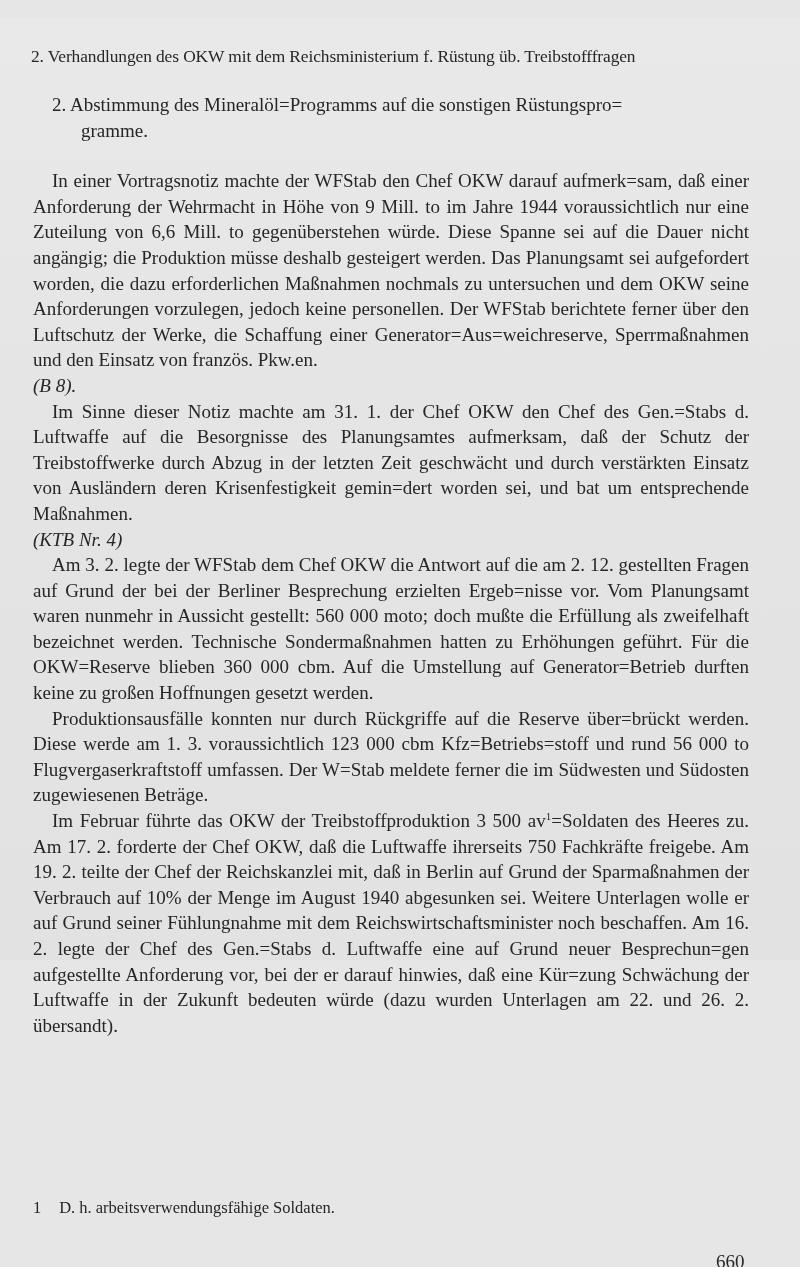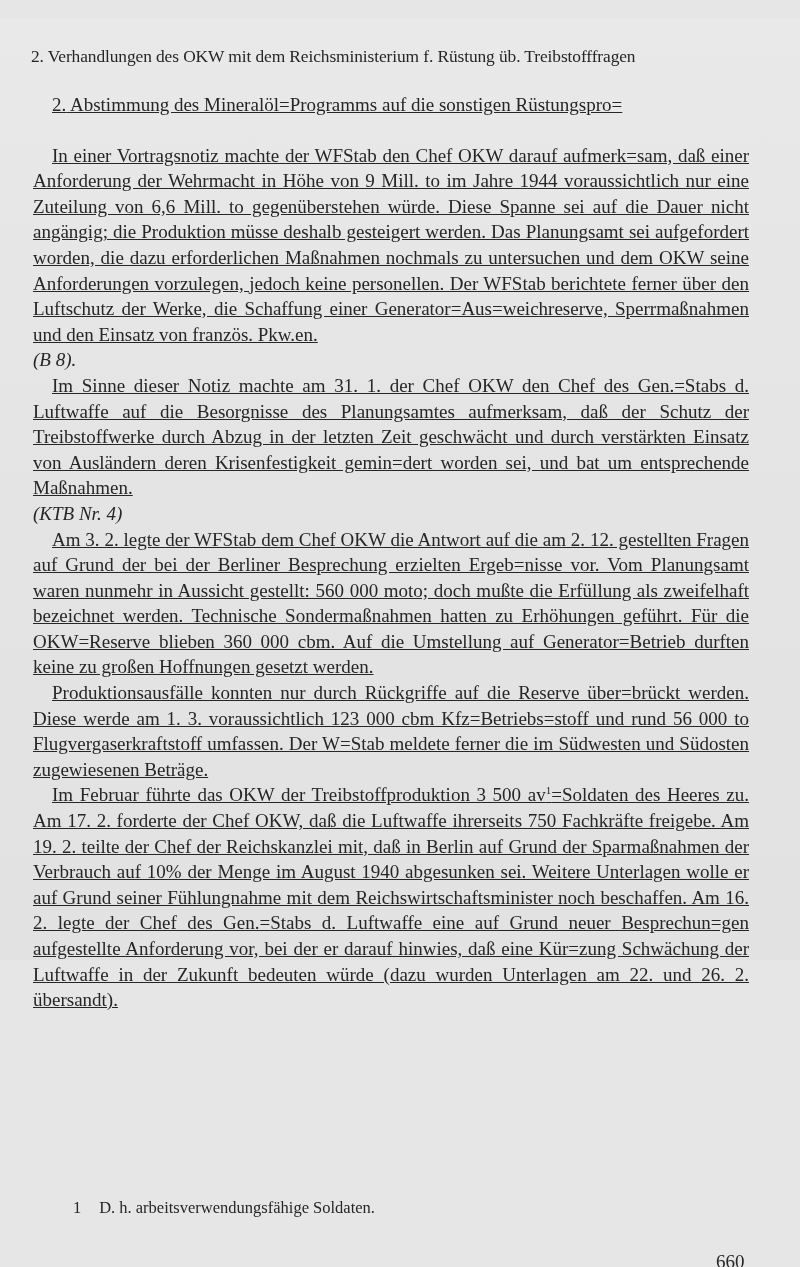--- a/index.html
+++ b/index.html
@@ -17,49 +17,50 @@
   }
   .running-head {
     position: absolute; left: 31px; top: 28px; width: 740px;
     font-size: 17.4px; letter-spacing: -0.1px; white-space: nowrap;
   }
   .body-text {
     position: absolute; left: 33px; top: 74px; width: 716px;
     font-size: 19px; line-height: 25.6px;
   }
   .body-text p { margin: 0; text-align: justify; text-align-last: left; }
-  .heading { padding-left: 19px; text-indent: 0; text-decoration: underline; }
+  .heading { padding-left: 19px; text-indent: 0; }
   .heading-line2 { padding-left: 48px; }
-  .indent { text-indent: 19px; text-decoration: underline; }
+  .indent { text-indent: 19px; }
   .gap { height: 25px; }
   .source { font-style: italic; }
   sup { font-size: 11px; vertical-align: 7px; line-height: 0; }
   .footnote {
     position: absolute; left: 33px; top: 1180px;
-    font-size: 16.5px; white-space: nowrap; margin-left: 40px;
+    font-size: 16.5px; white-space: nowrap;
   }
   .footnote .fn-num { display: inline-block; width: 22px; }
   .page-number {
     position: absolute; left: 716px; top: 1233px;
     font-size: 19px;
   }
 </style>
 </head>
 <body>
 
 <div class="page">
 
   <div class="running-head">2. Verhandlungen des OKW mit dem Reichsministerium f. Rüstung üb. Treibstofffragen</div>
 
   <div class="body-text">
 
     <p class="heading">
       <span>2.</span>
       <span>Abstimmung des Mineralöl=Programms auf die sonstigen Rüstungspro=</span>
     </p>
+    <p class="heading-line2">gramme.</p>
 
     <div class="gap"></div>
 
     <p class="indent">In einer Vortragsnotiz machte der WFStab den Chef OKW darauf aufmerk=sam, daß einer Anforderung der Wehrmacht in Höhe von 9 Mill. to im Jahre 1944 voraussichtlich nur eine Zuteilung von 6,6 Mill. to gegenüberstehen würde. Diese Spanne sei auf die Dauer nicht angängig; die Produktion müsse deshalb gesteigert werden. Das Planungsamt sei aufgefordert worden, die dazu erforderlichen Maßnahmen nochmals zu untersuchen und dem OKW seine Anforderungen vorzulegen, jedoch keine personellen. Der WFStab berichtete ferner über den Luftschutz der Werke, die Schaffung einer Generator=Aus=weichreserve, Sperrmaßnahmen und den Einsatz von französ. Pkw.en.</p>
     <p class="source">(B 8).</p>
 
     <p class="indent">Im Sinne dieser Notiz machte am 31. 1. der Chef OKW den Chef des Gen.=Stabs d. Luftwaffe auf die Besorgnisse des Planungsamtes aufmerksam, daß der Schutz der Treibstoffwerke durch Abzug in der letzten Zeit geschwächt und durch verstärkten Einsatz von Ausländern deren Krisenfestigkeit gemin=dert worden sei, und bat um entsprechende Maßnahmen.</p>
     <p class="source">(KTB Nr. 4)</p>
 
     <p class="indent">Am 3. 2. legte der WFStab dem Chef OKW die Antwort auf die am 2. 12. gestellten Fragen auf Grund der bei der Berliner Besprechung erzielten Ergeb=nisse vor. Vom Planungsamt waren nunmehr in Aussicht gestellt: 560 000 moto; doch mußte die Erfüllung als zweifelhaft bezeichnet werden. Technische Sondermaßnahmen hatten zu Erhöhungen geführt. Für die OKW=Reserve blieben 360 000 cbm. Auf die Umstellung auf Generator=Betrieb durften keine zu großen Hoffnungen gesetzt werden.</p>

